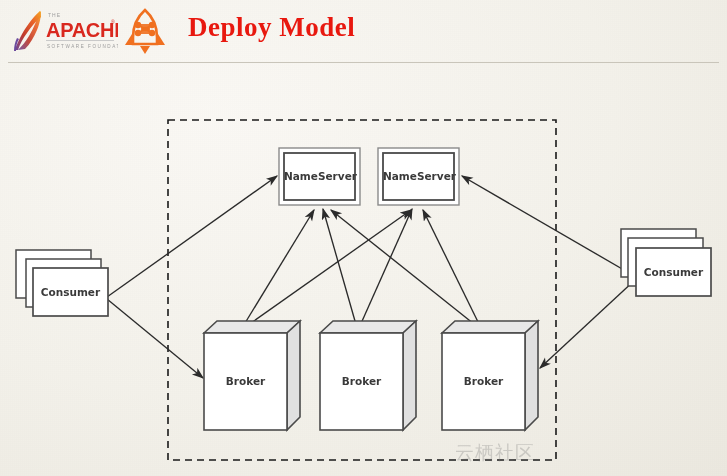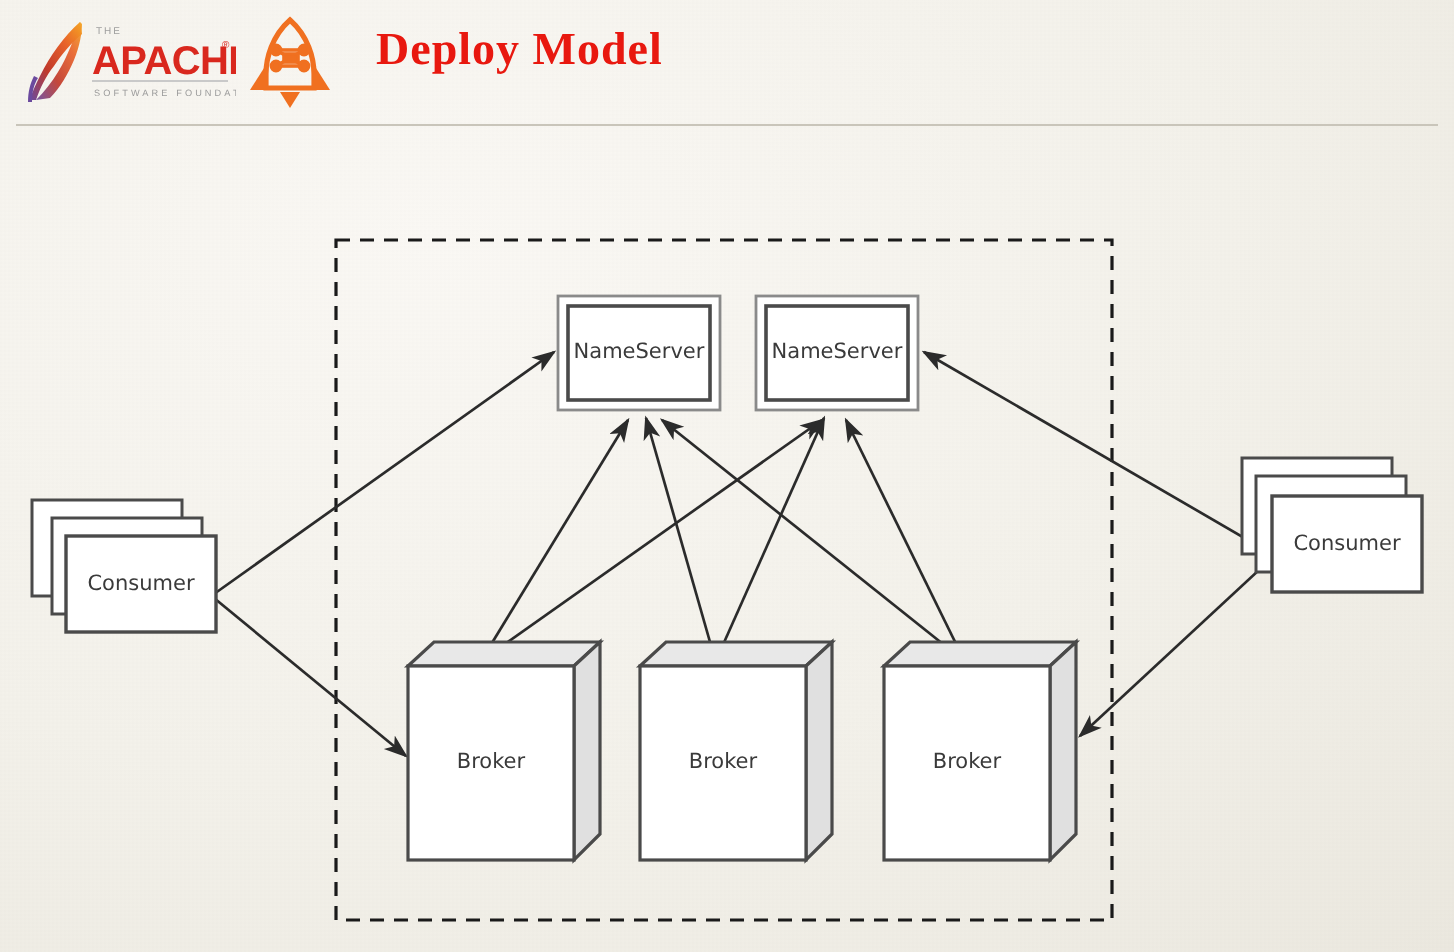--- a/index.html
+++ b/index.html
@@ -53,32 +53,32 @@
   }
   #rocketmq-logo {
     position: absolute;
     left: 122px; top: 7px;
     width: 46px; height: 48px;
   }
   #slide-title {
     position: absolute;
     left: 188px; top: 12px;
     font-family: "Liberation Serif", "DejaVu Serif", serif;
-    font-size: 23px;
+    font-size: 27px;
     font-weight: 700;
     color: #e8180f;
     letter-spacing: .5px;
     white-space: nowrap;
   }
 
   
   #diagram {
     position: absolute;
     left: 0; top: 63px;
-    width: 727px; height: 413px;
+    width: 727px; height: 413px; font-weight: bold;
   }
   #svg-layer {
     position: absolute;
     left: 0; top: 0;
     width: 727px; height: 413px;
   }
 
   .node-label {
     position: absolute;
     font-family: "DejaVu Sans", "Liberation Sans", sans-serif;
@@ -261,14 +261,15 @@
     <div class="node-label" style="left:320px; top:312px; width:83px;">Broker</div>
 
     <div class="node-label" style="left:442px; top:312px; width:83px;">Broker</div>
 
     <div class="node-label" style="left:33px; top:223px; width:75px;">Consumer</div>
 
     <div class="node-label" style="left:636px; top:203px; width:75px;">Consumer</div>
   </div>
 
   <div id="watermark">
+    <span id="wm-cn">云栖社区</span>
   </div>
 </div>
 
 </body></html>

